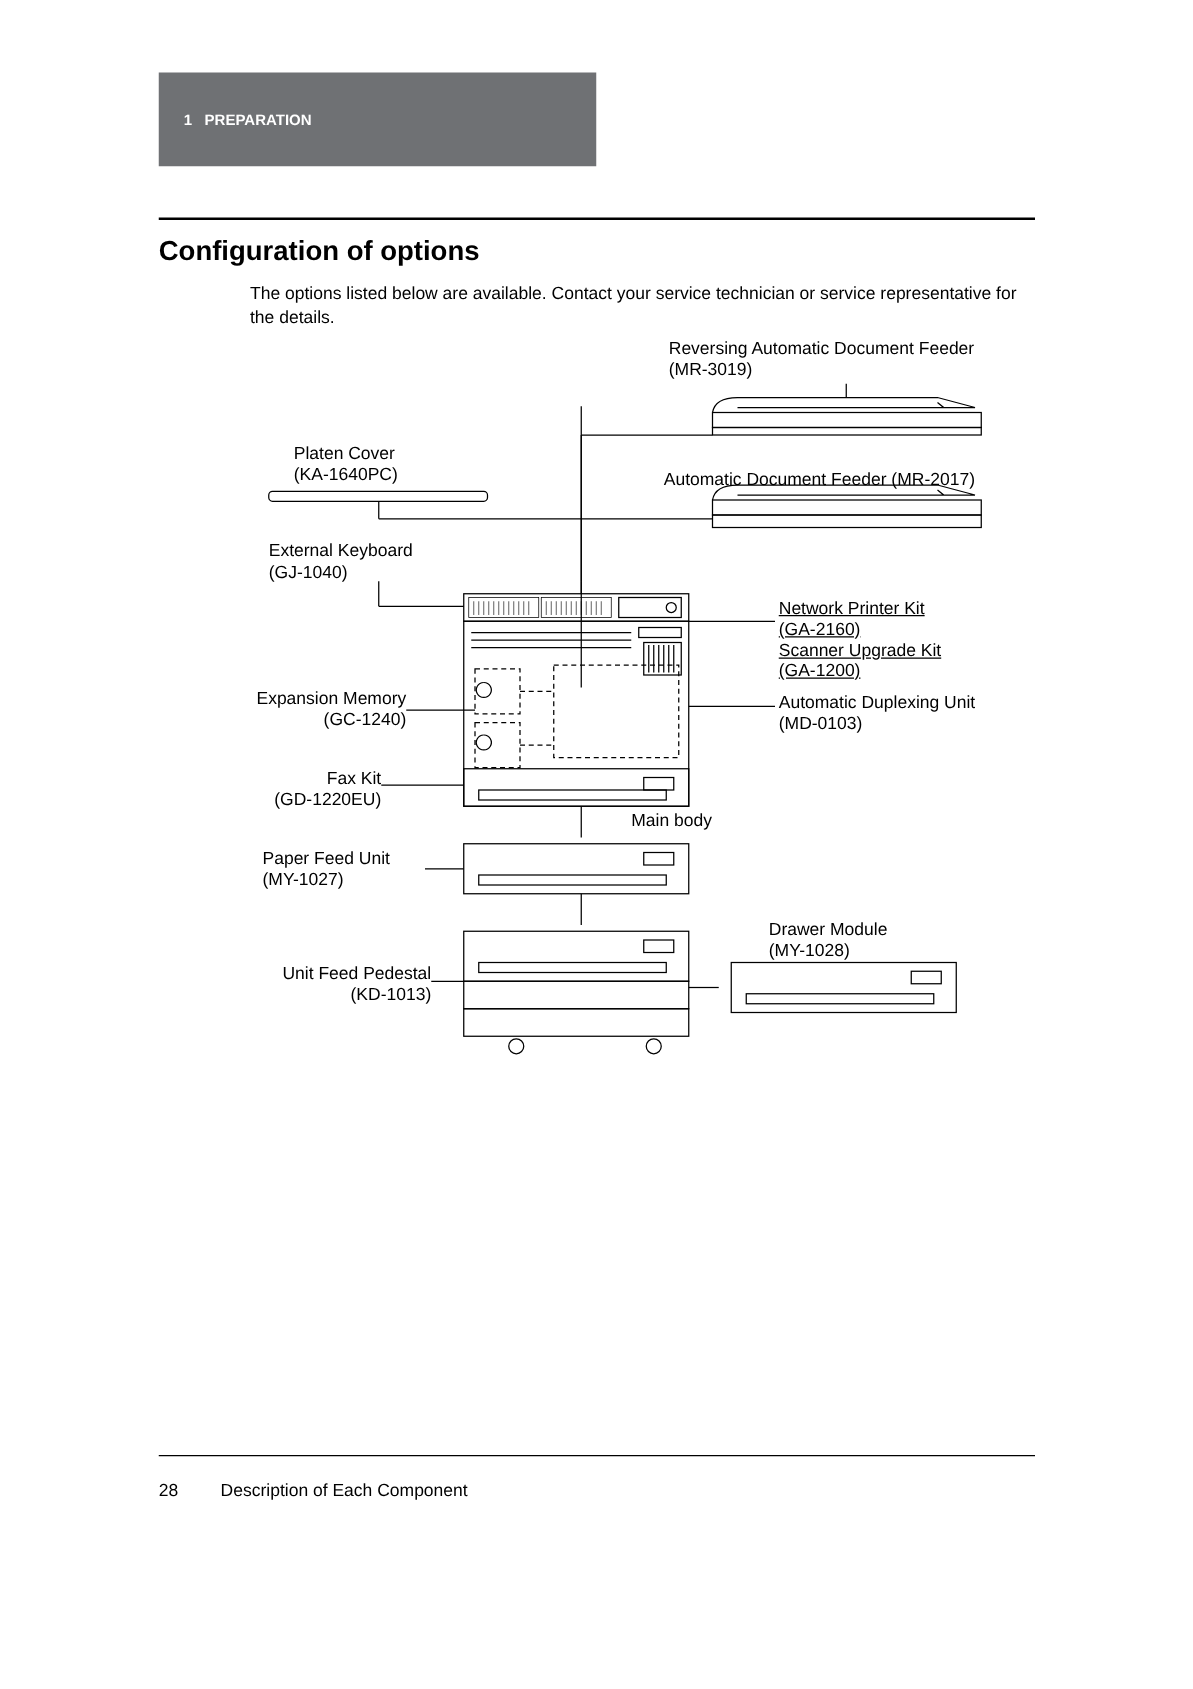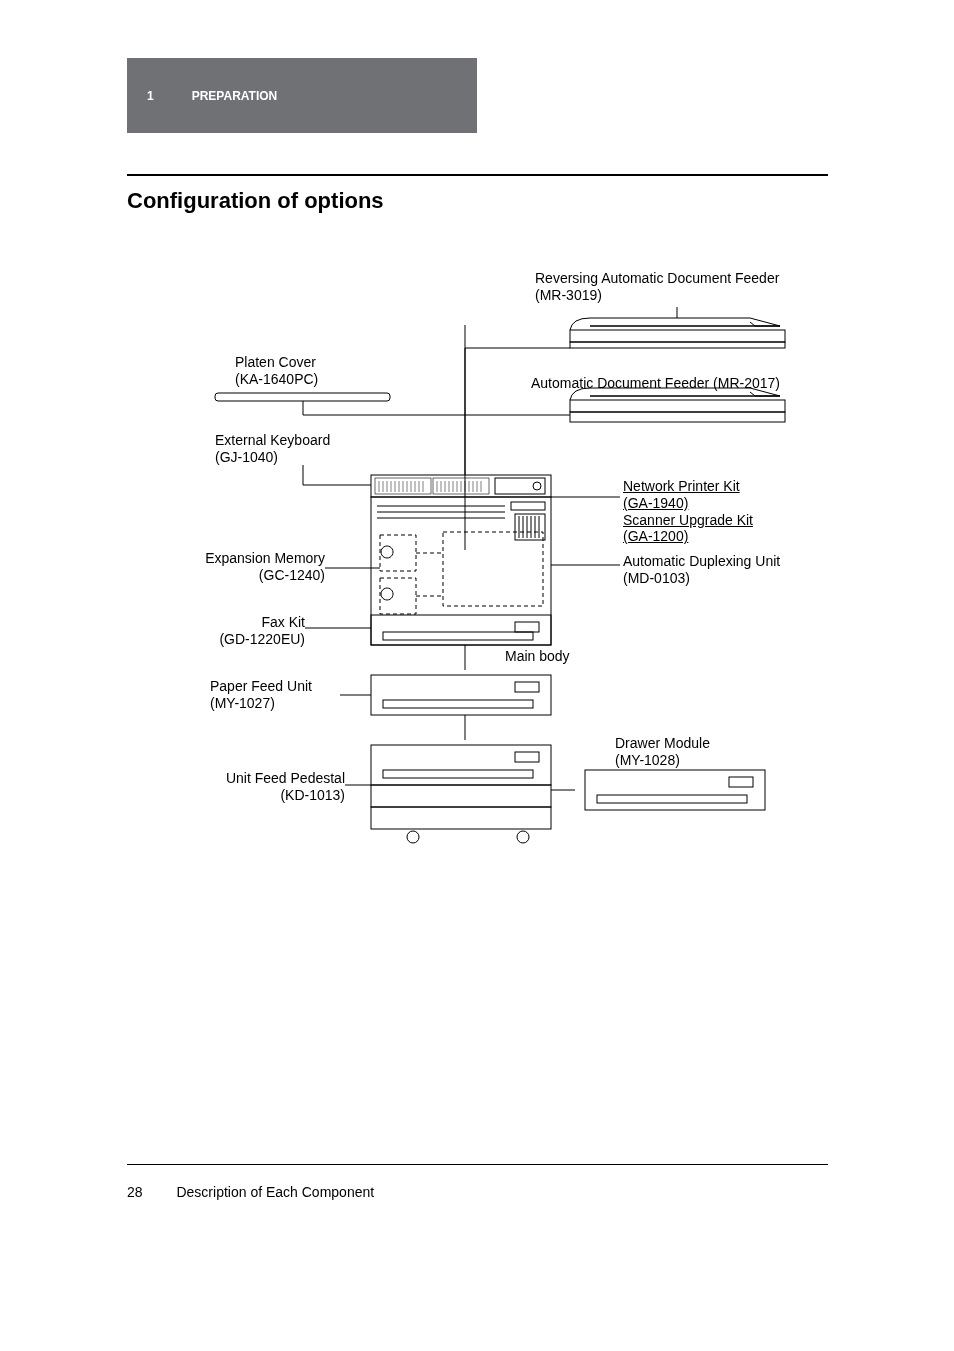--- a/index.html
+++ b/index.html
@@ -30,21 +30,20 @@
   .header-bar .chapnum {
     color: #fff;
     font-size: 12px;
     font-weight: bold;
     margin-right: 10px;
   }
   .header-bar .chaptitle {
     color: #fff;
     font-size: 12px;
     font-weight: bold;
-    margin-left: 28px;
   }
   .rule-top, .rule-bot {
     position: absolute;
     left: 127px;
     width: 701px;
     border-top: 2px solid #000;
   }
   .rule-top { top: 174px; }
   .rule-bot  { top: 1164px; border-top: 1px solid #000; }
   .section-title {
@@ -91,20 +90,21 @@
 
   <div class="header-bar">
     <span class="chapnum">1</span>
     <span class="chaptitle">PREPARATION</span>
   </div>
 
   <div class="rule-top"></div>
 
   <div class="section-title">Configuration of options</div>
 
+  <div class="body-text">The options listed below are available. Contact your service technician or service representative for the details.</div>
 
   <div class="diagram">
 
     <div class="lbl" style="left:370px; top:0px; width:290px;">
       <span>Reversing Automatic Document Feeder</span><br>
       <span>(MR-3019)</span>
     </div>
     <svg class="svg-abs" width="680" height="610">
 
       <g stroke="#000" fill="none" stroke-width="1">
@@ -256,21 +256,21 @@
       <span>Automatic Document Feeder (MR-2017)</span>
     </div>
 
     <div class="lbl" style="left:50px; top:162px; width:175px;">
       <span>External Keyboard</span><br>
       <span>(GJ-1040)</span>
     </div>
 
     <div class="lbl" style="left:458px; top:208px; width:180px;text-decoration:underline;">
       <span>Network Printer Kit</span><br>
-      <span>(GA-1940)</span><br>
+      <span>(GA-2160)</span><br>
       <span>Scanner Upgrade Kit</span><br>
       <span>(GA-1200)</span>
     </div>
 
     <div class="lbl" style="left:15px; top:280px; width:145px; text-align:right;">
       <span>Expansion Memory</span><br>
       <span>(GC-1240)</span>
     </div>
 
     <div class="lbl" style="left:458px; top:283px; width:200px;">

